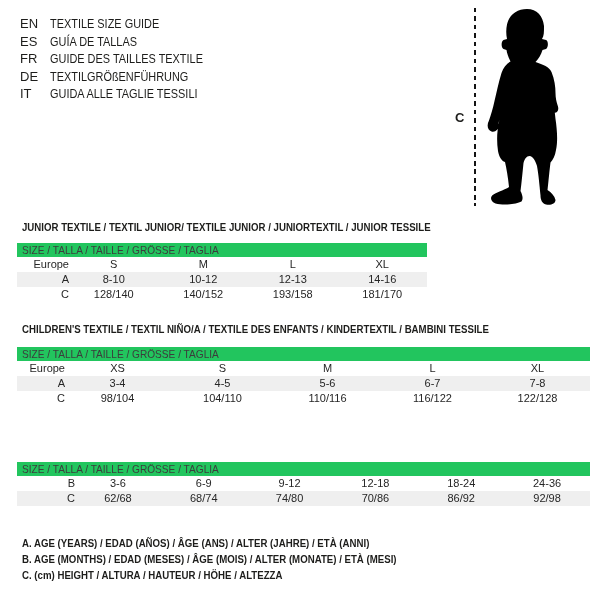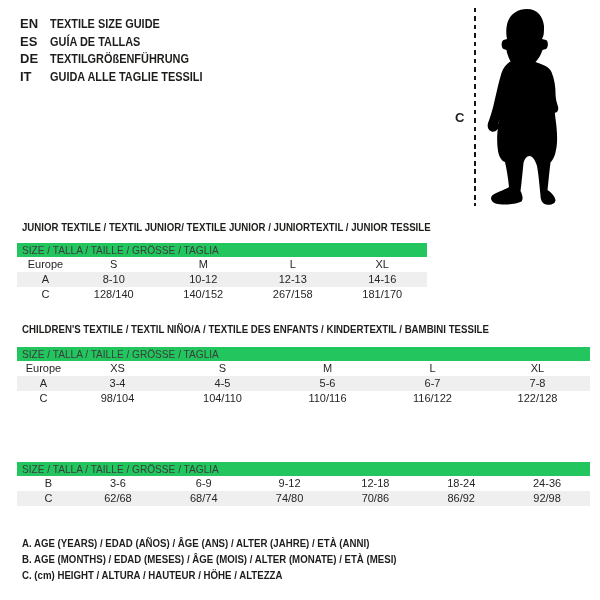--- a/index.html
+++ b/index.html
@@ -7,40 +7,40 @@
     width:600px;height:600px;background:#ffffff;position:relative;overflow:hidden;
     font-family:"Liberation Sans", sans-serif;color:#1d1d1b;
     -webkit-font-smoothing:antialiased;
   }
   .abs{position:absolute;}
   .cond{display:inline-block;transform:scaleX(0.84);transform-origin:0 50%;white-space:nowrap;}
   .cond92{display:inline-block;transform:scaleX(0.92);transform-origin:0 50%;white-space:nowrap;}
 
   
   .lang-block{left:20px;top:15px;}
-  .lang-row{display:flex;height:17.6px;line-height:17.6px;font-weight:bold;font-size:13px;}
+  .lang-row{display:flex;height:17.6px;line-height:17.6px;font-weight:normal;font-size:13px;}
   .lang-code{flex:0 0 30px;}
 
   
   .dash-line{left:474px;top:8px;width:2px;height:198px;
     background:repeating-linear-gradient(to bottom,#141414 0 4.5px,transparent 4.5px 8.5px);}
   .c-label{left:455px;top:110px;font-weight:bold;font-size:13px;}
   .baby-svg{left:480px;top:5px;}
 
   
   .sec-title{font-weight:bold;font-size:11.5px;line-height:14.5px;white-space:nowrap;}
 
   
   .table{position:absolute;left:17px;}
   .junior{width:410px;}
   .wide{width:573px;}
   .thead{background:#22c55e;color:#3c3c3c;height:14px;line-height:14px;font-size:11px;padding-left:5px;box-sizing:border-box;}
   .trow{display:flex;height:15px;line-height:15px;font-size:11px;color:#262626;}
   .trow.alt{background:#efefef;}
-  .tlabel{padding-left:5px;box-sizing:border-box;text-align:center;}
+  .tlabel{padding-left:5px;box-sizing:border-box;text-align:right;}
   .junior .tlabel{flex:0 0 52px;}
   .children .tlabel{flex:0 0 48px;}
   .babies .tlabel{flex:0 0 58px;}
   .tcell{flex:1;text-align:center;}
 
   
   .legend-block{left:22px;top:535px;}
   .legend-line{font-weight:bold;font-size:11.5px;height:16px;line-height:16px;white-space:nowrap;}
 </style>
 </head>
@@ -49,20 +49,24 @@
 <main>
 
   <section class="abs lang-block">
     <div class="lang-row">
       <span class="lang-code">EN</span>
       <span class="cond">TEXTILE SIZE GUIDE</span>
     </div>
     <div class="lang-row">
       <span class="lang-code">ES</span>
       <span class="cond">GUÍA DE TALLAS</span>
+    </div>
+    <div class="lang-row">
+      <span class="lang-code">FR</span>
+      <span class="cond">GUIDE DES TAILLES TEXTILE</span>
     </div>
     <div class="lang-row">
       <span class="lang-code">DE</span>
       <span class="cond">TEXTILGRÖßENFÜHRUNG</span>
     </div>
     <div class="lang-row">
       <span class="lang-code">IT</span>
       <span class="cond">GUIDA ALLE TAGLIE TESSILI</span>
     </div>
   </section>
@@ -131,21 +135,21 @@
       <span class="tlabel">A</span>
       <span class="tcell">8-10</span>
       <span class="tcell">10-12</span>
       <span class="tcell">12-13</span>
       <span class="tcell">14-16</span>
     </div>
     <div class="trow">
       <span class="tlabel">C</span>
       <span class="tcell">128/140</span>
       <span class="tcell">140/152</span>
-      <span class="tcell">267/158</span>
+      <span class="tcell">193/158</span>
       <span class="tcell">181/170</span>
     </div>
   </div>
 
   <div class="abs sec-title" style="left:22px;top:322px;text-align:right;">
     <span class="cond">CHILDREN'S TEXTILE / TEXTIL NIÑO/A / TEXTILE DES ENFANTS / KINDERTEXTIL / BAMBINI TESSILE</span>
   </div>
   <div class="table wide children" style="top:347px;">
     <div class="thead">
       <span class="cond92">SIZE / TALLA / TAILLE / GRÖSSE / TAGLIA</span>

